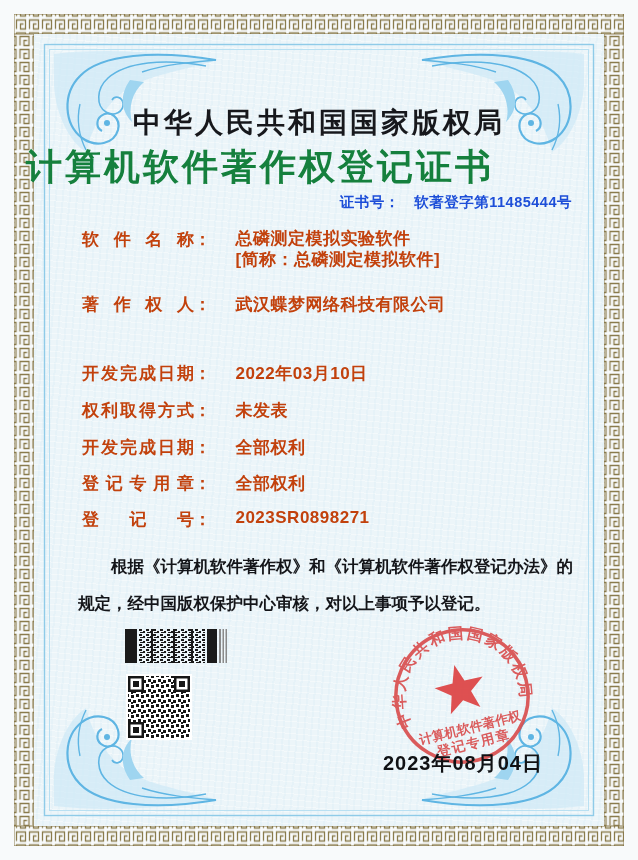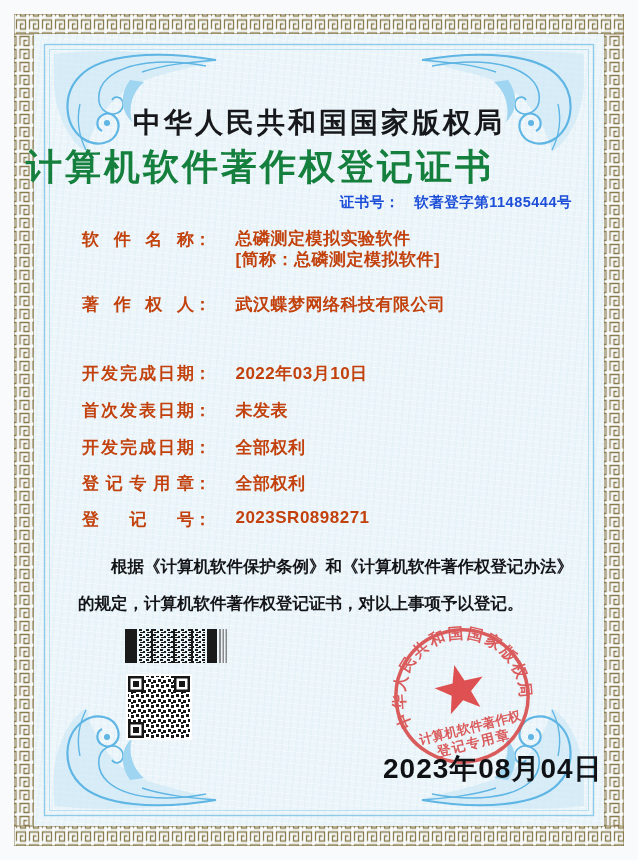--- a/index.html
+++ b/index.html
@@ -61,21 +61,21 @@
     font-size:16.5px;font-weight:700;color:#141519;
     line-height:2.26;text-indent:2em;
   }
   
   .barcode{position:absolute;left:125px;top:629px;}
   .qrcode{position:absolute;left:126px;top:674px;}
   
   .seal{position:absolute;left:386px;top:620px;width:152px;height:152px;opacity:.92;}
   .issue-date{
     position:absolute;left:383px;top:750px;z-index:5;
-    font-size:28px;font-weight:700;color:#101114;letter-spacing:1px;
+    font-size:20px;font-weight:700;color:#101114;letter-spacing:1px;
   }
   .hidden-defs{position:absolute;width:0;height:0;}
 </style>
 </head>
 <body>
 
 <div class="page">
 
   <svg class="hidden-defs" aria-hidden="true">
     <defs>
@@ -162,40 +162,40 @@
     <span class="flabel">著作权人</span><span class="fcolon">：</span>
     <span class="fvalue">武汉蝶梦网络科技有限公司</span>
   </div>
 
   <div class="field" style="top:362px">
     <span class="flabel">开发完成日期</span><span class="fcolon">：</span>
     <span class="fvalue">2022年03月10日</span>
   </div>
 
   <div class="field" style="top:399px">
-    <span class="flabel">首次发表日期</span><span class="fcolon">：</span>
+    <span class="flabel">权利取得方式</span><span class="fcolon">：</span>
     <span class="fvalue">未发表</span>
   </div>
 
   <div class="field" style="top:436px">
     <span class="flabel">开发完成日期</span><span class="fcolon">：</span>
     <span class="fvalue">全部权利</span>
   </div>
 
   <div class="field" style="top:472px">
     <span class="flabel">登记专用章</span><span class="fcolon">：</span>
     <span class="fvalue">全部权利</span>
   </div>
 
   <div class="field" style="top:508px">
     <span class="flabel">登记号</span><span class="fcolon">：</span>
     <span class="fvalue">2023SR0898271</span>
   </div>
 
-  <div class="statement">根据《计算机软件保护条例》和《计算机软件著作权登记办法》的规定，计算机软件著作权登记证书，对以上事项予以登记。</div>
+  <div class="statement">根据《计算机软件著作权》和《计算机软件著作权登记办法》的规定，经中国版权保护中心审核，对以上事项予以登记。</div>
 
   <svg class="barcode" width="102" height="37">
     <rect x="0" y="0" width="12" height="34" fill="#1a1a1a"></rect>
     <rect x="14" y="0" width="66" height="34" fill="url(#bcp)"></rect>
     <rect x="26" y="0" width="2" height="34" fill="#1a1a1a"></rect>
     <rect x="48" y="0" width="2" height="34" fill="#1a1a1a"></rect>
     <rect x="66" y="0" width="2" height="34" fill="#1a1a1a"></rect>
     <rect x="82" y="0" width="10" height="34" fill="#1a1a1a"></rect>
     <rect x="94" y="0" width="2" height="34" fill="#8a8a8a"></rect>
     <rect x="97.5" y="0" width="1.5" height="34" fill="#8a8a8a"></rect>

